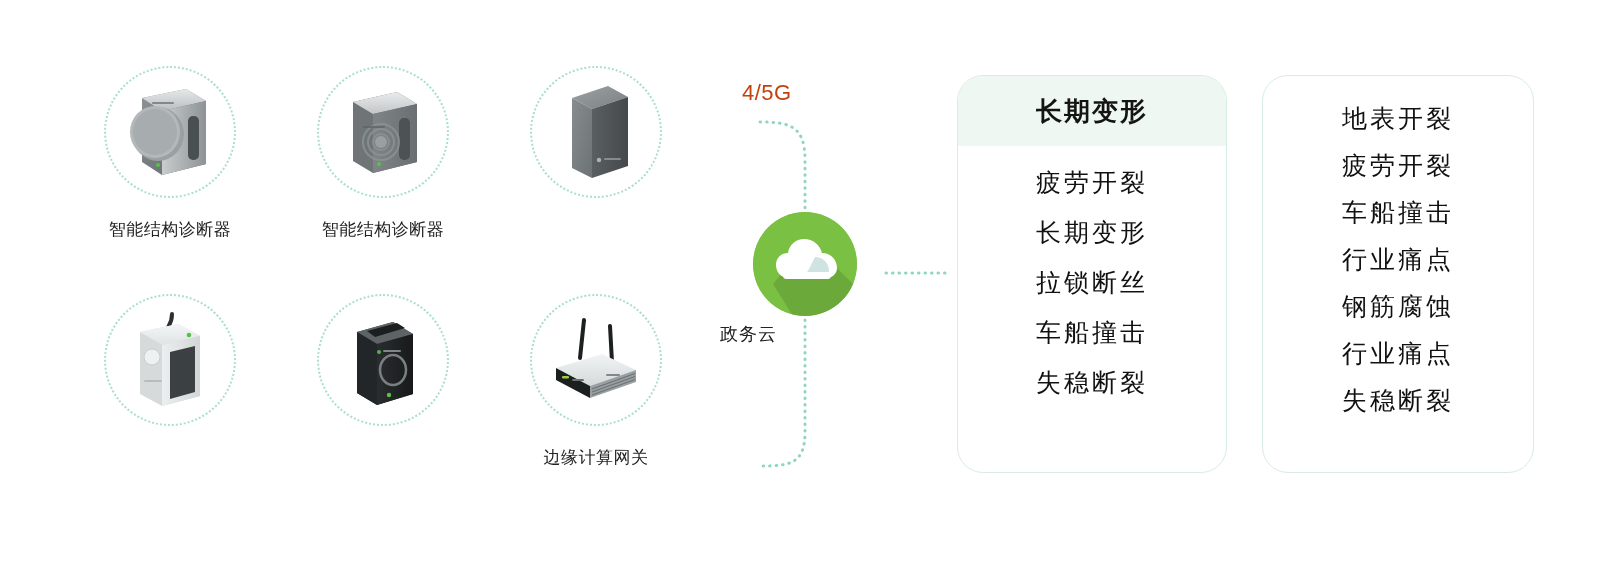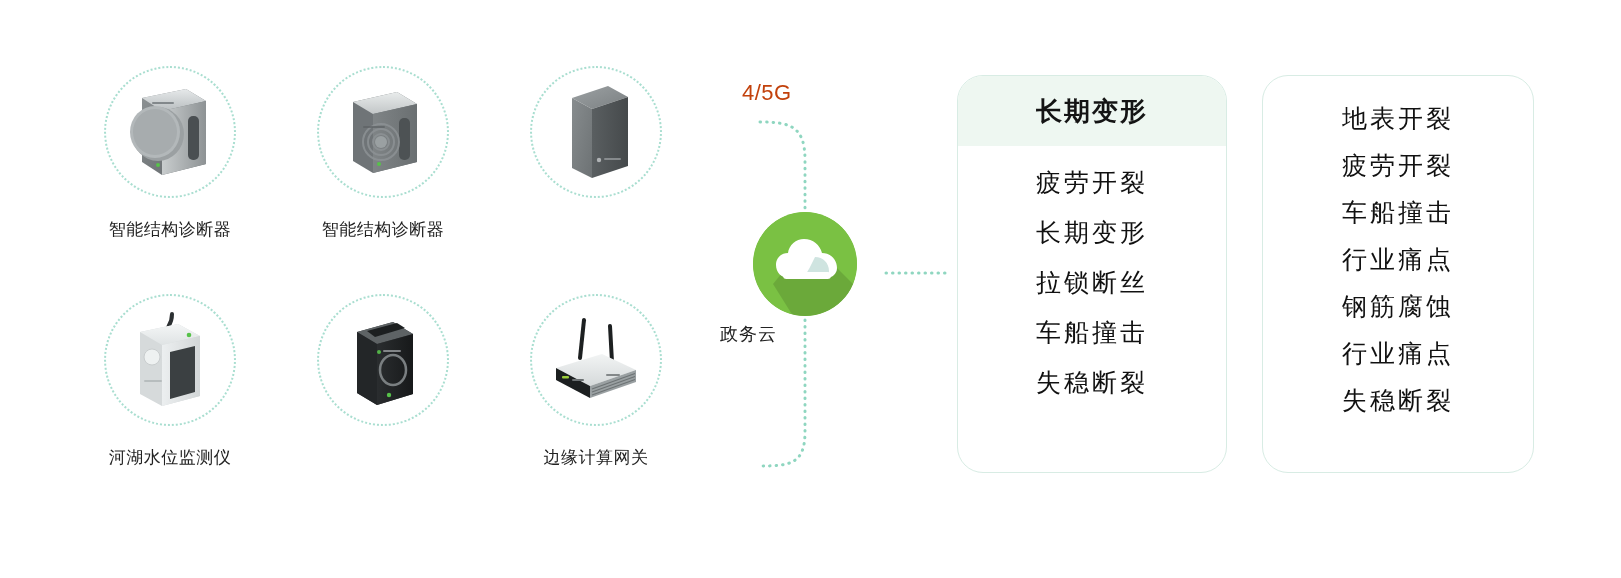--- a/index.html
+++ b/index.html
@@ -178,21 +178,20 @@
         </defs>
         <path d="M62 14 C62 26 56 26 56 34" fill="none" stroke="#2c3032" stroke-width="4" stroke-linecap="round"></path>
         <path d="M30 32 L68 24 L90 36 L90 96 L52 106 L30 94 Z" fill="#d6dadb"></path>
         <path d="M30 32 L68 24 L90 36 L52 45 Z" fill="url(#d3a)"></path>
         <path d="M52 45 L90 36 L90 96 L52 106 Z" fill="url(#d3b)"></path>
         <path d="M60 52 L85 46 L85 92 L60 99 Z" fill="#3b4042"></path>
         <circle cx="42" cy="57" r="8" fill="#eef1f1" stroke="#c9cdce" stroke-width="1"></circle>
         <circle cx="79" cy="35" r="2.3" fill="#57c24a"></circle>
         <rect x="34" y="80" width="18" height="2" rx="1" fill="#b4b9ba" opacity=".9"></rect>
       </svg>
-      <div class="device-label">河湖水位监测仪</div>
     </div>
 
     <div class="device" style="left:213px;top:228px;">
       <div class="device-circle"></div>
       <svg class="device-art" viewBox="0 0 120 120">
         <defs>
           <linearGradient id="d4b" x1="0" y1="0" x2="1" y2="0">
             <stop offset="0" stop-color="#2a2d2f"></stop>
               <stop offset="1" stop-color="#17191a"></stop>
           </linearGradient>

